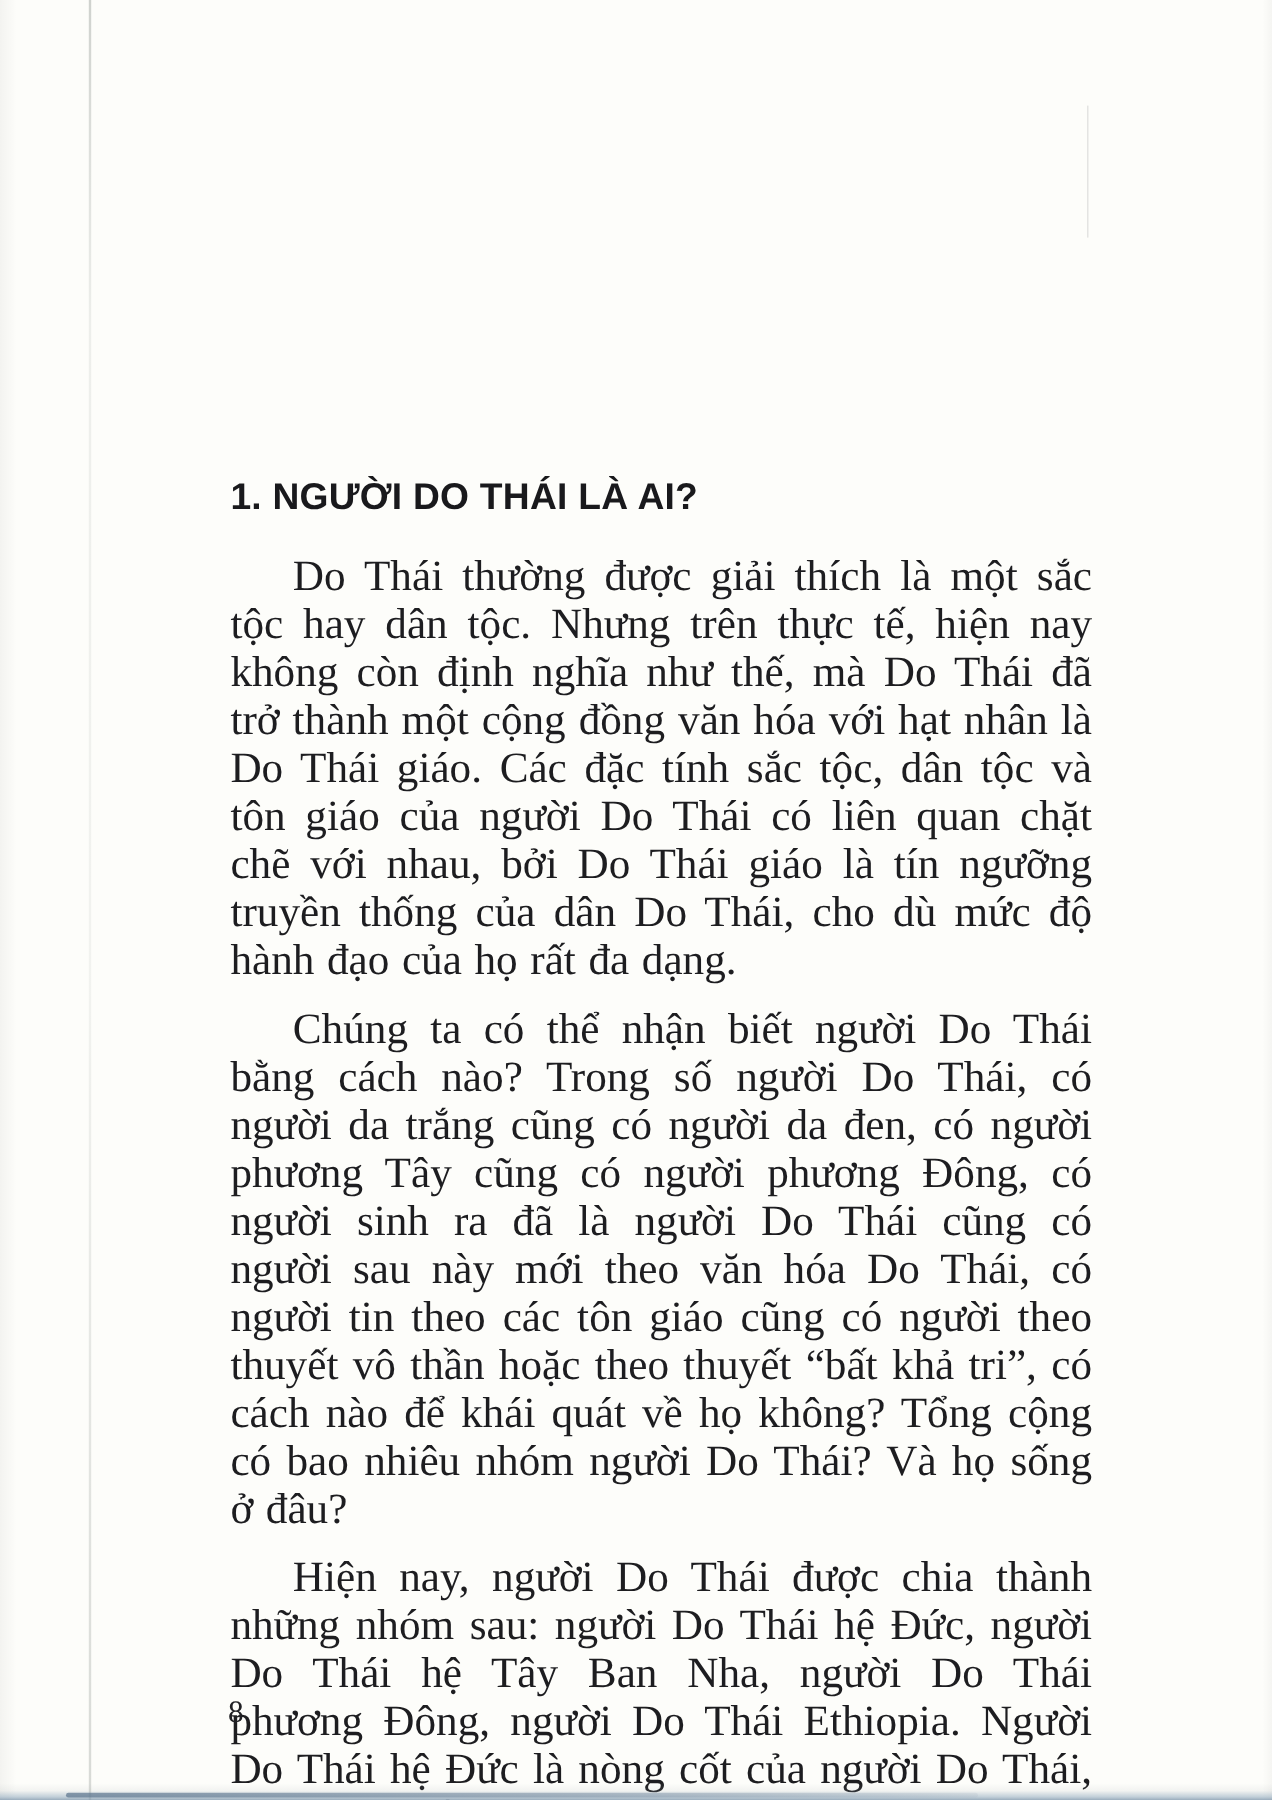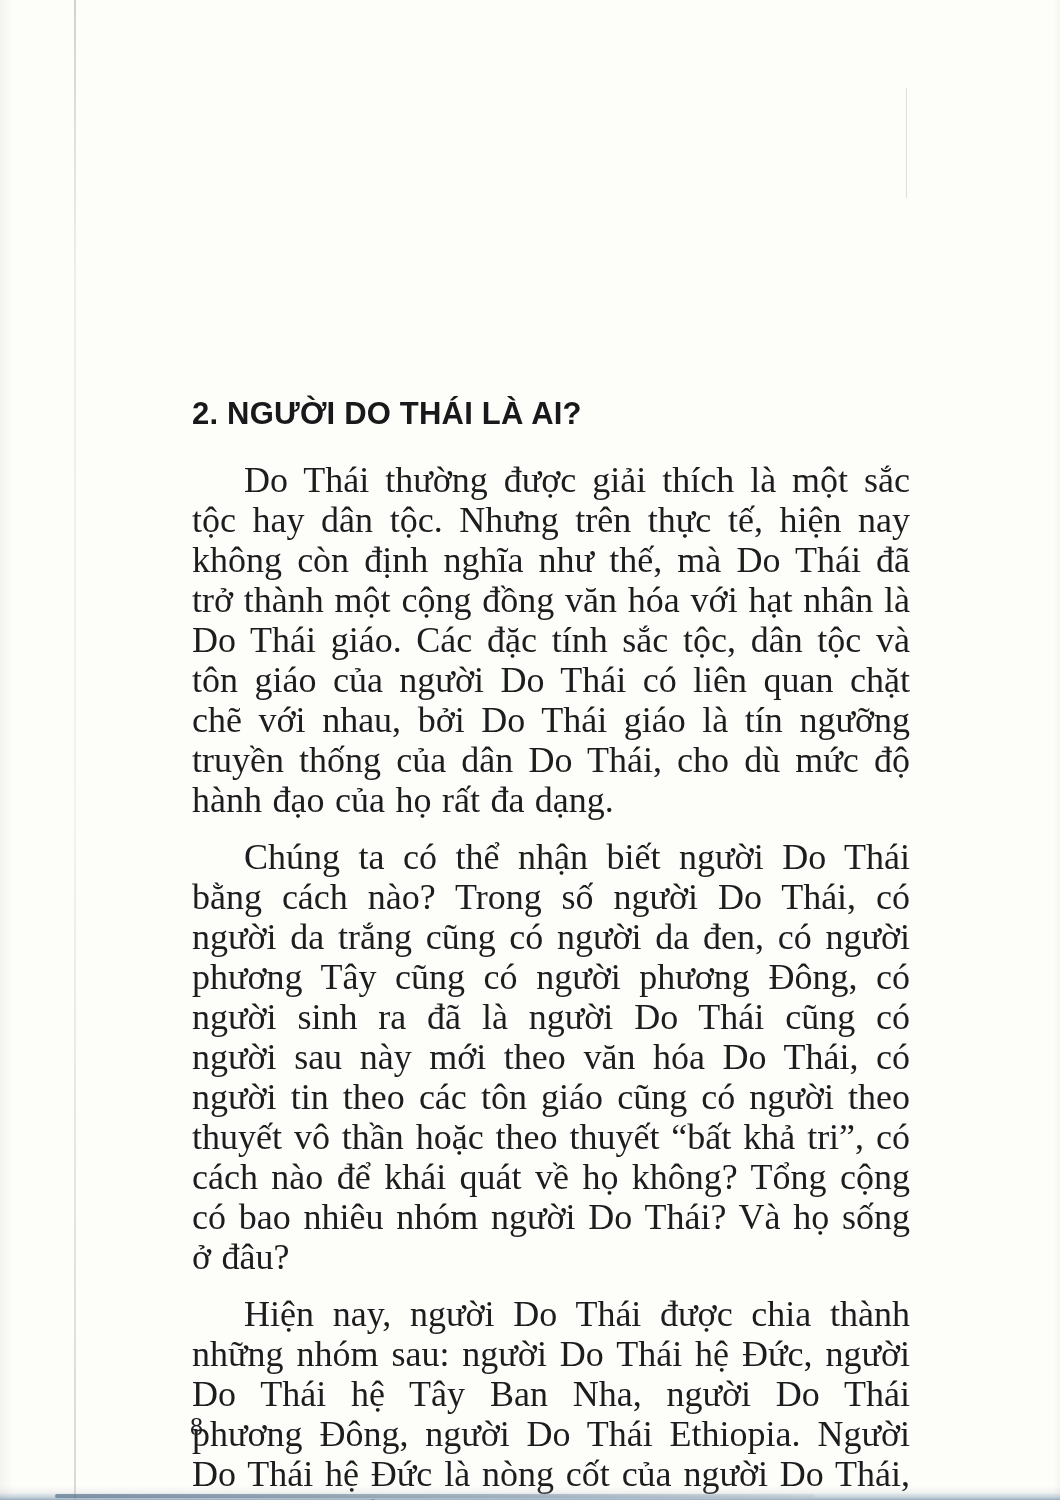--- a/index.html
+++ b/index.html
@@ -112,21 +112,21 @@
 </style>
 </head>
 <body>
 
 <div class="page">
 
   <div class="scan-edge-line"></div>
   <div class="scan-right-mark"></div>
 
   <div class="content">
-    <h1 class="section-heading">2. NGƯỜI DO THÁI LÀ AI?</h1>
+    <h1 class="section-heading">1. NGƯỜI DO THÁI LÀ AI?</h1>
 
     <p class="paragraph">Do Thái thường được giải thích là một sắc tộc hay dân tộc. Nhưng trên thực tế, hiện nay không còn định nghĩa như thế, mà Do Thái đã trở thành một cộng đồng văn hóa với hạt nhân là Do Thái giáo. Các đặc tính sắc tộc, dân tộc và tôn giáo của người Do Thái có liên quan chặt chẽ với nhau, bởi Do Thái giáo là tín ngưỡng truyền thống của dân Do Thái, cho dù mức độ hành đạo của họ rất đa dạng.</p>
 
     <p class="paragraph">Chúng ta có thể nhận biết người Do Thái bằng cách nào? Trong số người Do Thái, có người da trắng cũng có người da đen, có người phương Tây cũng có người phương Đông, có người sinh ra đã là người Do Thái cũng có người sau này mới theo văn hóa Do Thái, có người tin theo các tôn giáo cũng có người theo thuyết vô thần hoặc theo thuyết “bất khả tri”, có cách nào để khái quát về họ không? Tổng cộng có bao nhiêu nhóm người Do Thái? Và họ sống ở đâu?</p>
 
     <p class="paragraph">Hiện nay, người Do Thái được chia thành những nhóm sau: người Do Thái hệ Đức, người Do Thái hệ Tây Ban Nha, người Do Thái phương Đông, người Do Thái Ethiopia. Người Do Thái hệ Đức là nòng cốt của người Do Thái, người da trắng và người Do Thái theo ý nghĩa thông thường mà chúng ta nói chính là nhóm này. Trước khi Israel thành lập, hệ người Do Thái này ngoài phân bố</p>
   </div>
 
   <div class="page-number">8</div>
 

